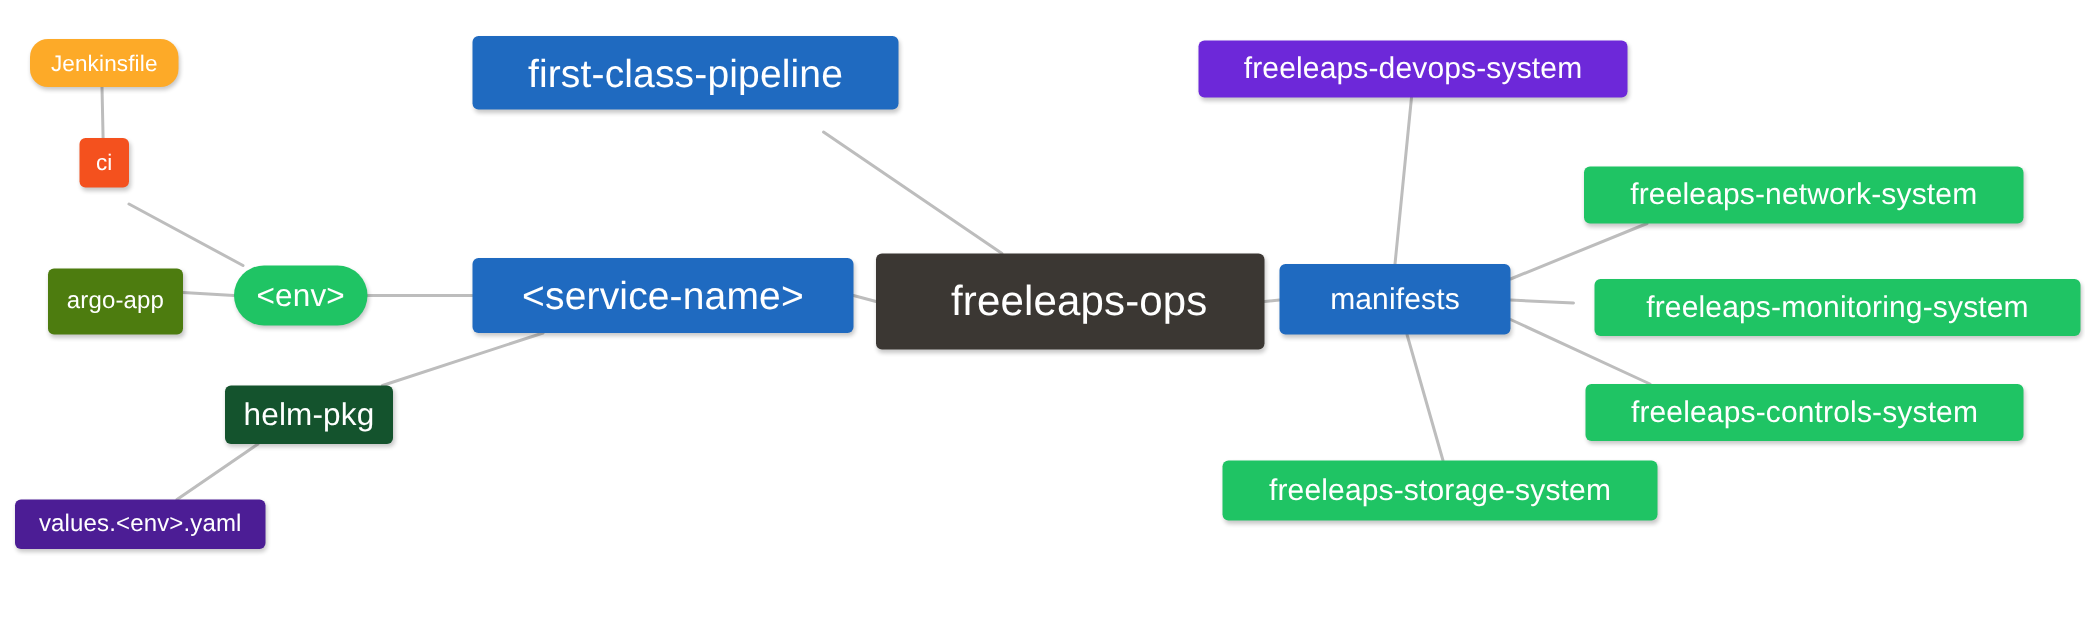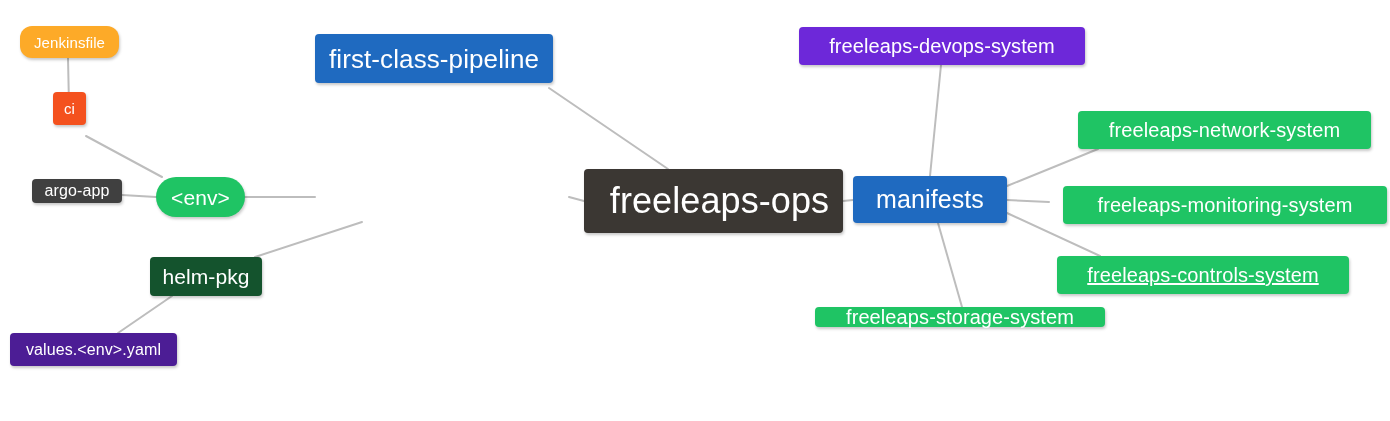--- a/index.html
+++ b/index.html
@@ -39,55 +39,58 @@
       <line x1="86" y1="136" x2="162" y2="177" stroke="#bdbdbd" stroke-width="2" stroke-linecap="round"></line>
       <line x1="68" y1="58" x2="69" y2="105" stroke="#bdbdbd" stroke-width="2" stroke-linecap="round"></line>
       <line x1="255" y1="257" x2="362" y2="222" stroke="#bdbdbd" stroke-width="2" stroke-linecap="round"></line>
       <line x1="118" y1="333" x2="172" y2="296" stroke="#bdbdbd" stroke-width="2" stroke-linecap="round"></line>
       <line x1="930" y1="176" x2="941" y2="65" stroke="#bdbdbd" stroke-width="2" stroke-linecap="round"></line>
       <line x1="1007" y1="186" x2="1098" y2="149" stroke="#bdbdbd" stroke-width="2" stroke-linecap="round"></line>
       <line x1="1007" y1="200" x2="1049" y2="202" stroke="#bdbdbd" stroke-width="2" stroke-linecap="round"></line>
       <line x1="1007" y1="213" x2="1100" y2="256" stroke="#bdbdbd" stroke-width="2" stroke-linecap="round"></line>
       <line x1="938" y1="223" x2="962" y2="307" stroke="#bdbdbd" stroke-width="2" stroke-linecap="round"></line>
     </svg>
-<div class="node" style="left: 584px; top: 169px; width: 259px; height: 64px; background: rgb(59, 55, 51); font-size: 36px; padding-left: 12px;">
+<div class="node" style="left: 584px; top: 169px; width: 259px; height: 64px; background: rgb(59, 55, 51); font-size: 28px; padding-left: 12px;">
       <span class="node-label">freeleaps-ops</span>
     </div>
-    <div class="node" style="left: 853px; top: 176px; width: 154px; height: 47px; background: rgb(31, 106, 192); font-size: 25px;">
+    <div class="node" style="left: 315px; top: 172px; width: 254px; height: 50px; background: rgb(31, 106, 192); font-size: 26px;">
+      <span class="node-label">&lt;service-name&gt;</span>
+    </div>
+    <div class="node" style="left: 853px; top: 176px; width: 154px; height: 47px; background: rgb(31, 106, 192); font-size: 20px;">
       <span class="node-label">manifests</span>
     </div>
-    <div class="node" style="left: 315px; top: 34px; width: 238px; height: 49px; background: rgb(31, 106, 192); font-size: 26px;">
+    <div class="node" style="left: 315px; top: 24px; width: 284px; height: 49px; background: rgb(31, 106, 192); font-size: 26px;">
       <span class="node-label">first-class-pipeline</span>
     </div>
     <div class="node" style="left: 156px; top: 177px; width: 89px; height: 40px; background: rgb(31, 196, 100); font-size: 21px; border-radius: 20px;">
       <span class="node-label">&lt;env&gt;</span>
     </div>
     <div class="node" style="left: 150px; top: 257px; width: 112px; height: 39px; background: #14532d; font-size: 21px;">
       <span class="node-label">helm-pkg</span>
     </div>
     <div class="node" style="left: 53px; top: 92px; width: 33px; height: 33px; background: rgb(244, 81, 30); font-size: 15px;">
       <span class="node-label">ci</span>
     </div>
-    <div class="node" style="left: 32px; top: 179px; width: 90px; height: 24px; background: #404040; font-size: 16px;">
+    <div class="node" style="left: 32px; top: 179px; width: 90px; height: 44px; background: #4d7c0f; font-size: 16px;">
       <span class="node-label">argo-app</span>
     </div>
     <div class="node" style="left: 20px; top: 26px; width: 99px; height: 32px; background: rgb(253, 170, 40); font-size: 15px; border-radius: 12px;">
       <span class="node-label">Jenkinsfile</span>
     </div>
     <div class="node" style="left: 10px; top: 333px; width: 167px; height: 33px; background: #4c1d95; font-size: 16px;">
       <span class="node-label">values.&lt;env&gt;.yaml</span>
     </div>
     <div class="node" style="left: 799px; top: 27px; width: 286px; height: 38px; background: #6d28d9; font-size: 20px;">
       <span class="node-label">freeleaps-devops-system</span>
     </div>
-    <div class="node" style="left: 1056px; top: 111px; width: 293px; height: 38px; background: rgb(31, 196, 100); font-size: 20px; margin-left: 22px;">
+    <div class="node" style="left: 1056px; top: 111px; width: 293px; height: 38px; background: rgb(31, 196, 100); font-size: 20px;">
       <span class="node-label">freeleaps-network-system</span>
     </div>
     <div class="node" style="left: 1063px; top: 186px; width: 324px; height: 38px; background: rgb(31, 196, 100); font-size: 20px;">
       <span class="node-label">freeleaps-monitoring-system</span>
     </div>
-    <div class="node" style="left: 1057px; top: 256px; width: 292px; height: 38px; background: rgb(31, 196, 100); font-size: 20px; text-decoration: underline;">
+    <div class="node" style="left: 1057px; top: 256px; width: 292px; height: 38px; background: rgb(31, 196, 100); font-size: 20px;">
       <span class="node-label">freeleaps-controls-system</span>
     </div>
-    <div class="node" style="left: 815px; top: 307px; width: 290px; height: 20px; background: rgb(31, 196, 100); font-size: 20px;">
+    <div class="node" style="left: 815px; top: 307px; width: 290px; height: 40px; background: rgb(31, 196, 100); font-size: 20px;">
       <span class="node-label">freeleaps-storage-system</span>
     </div>
   </div>
 
 </body></html>

